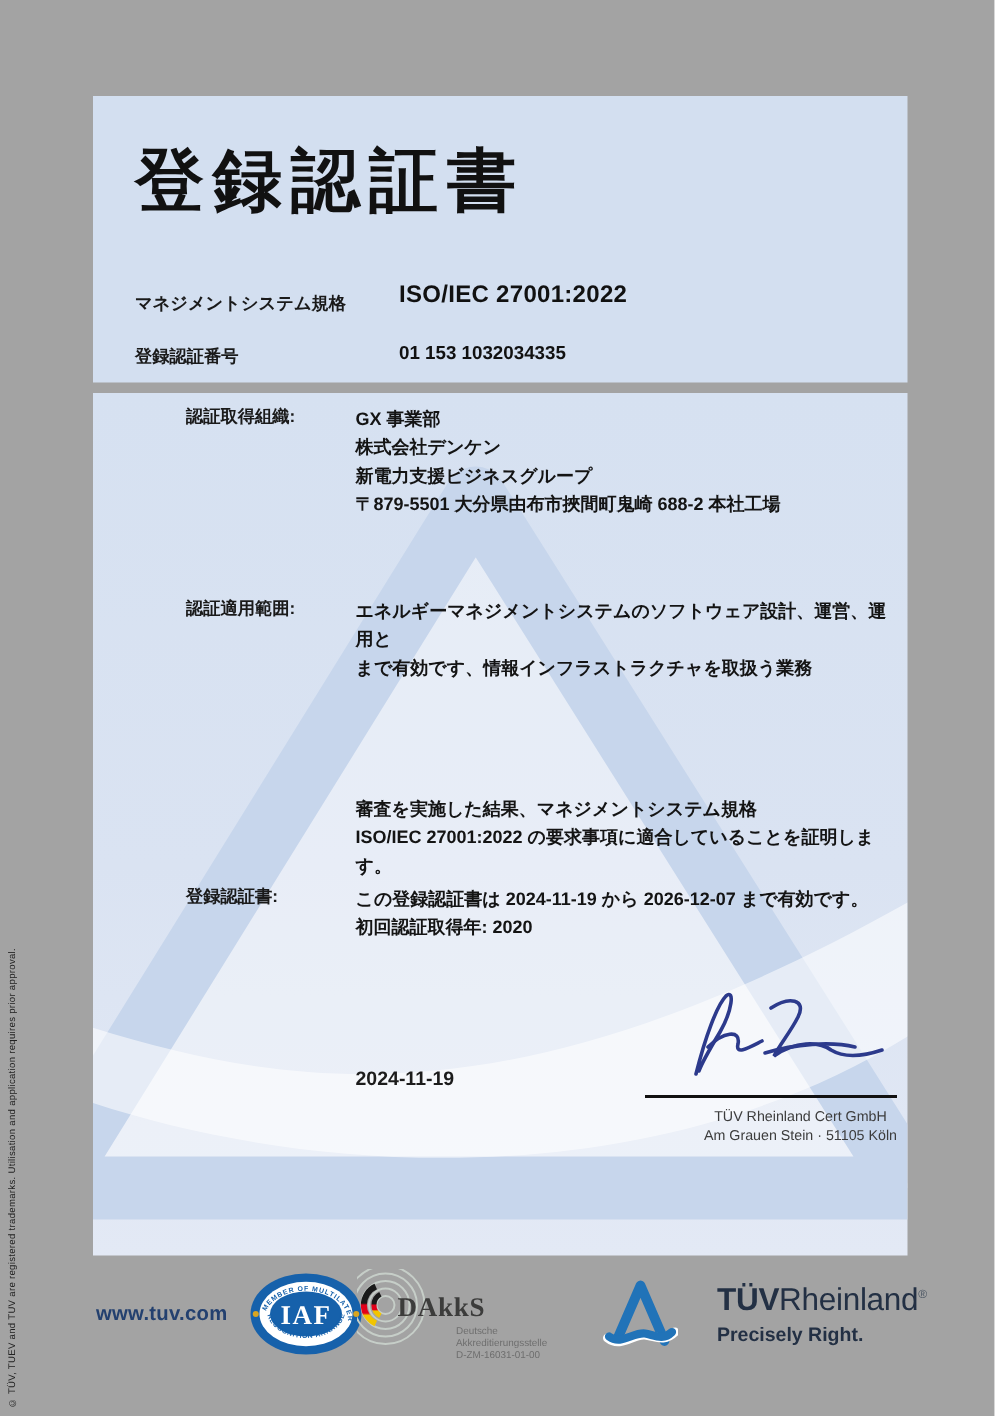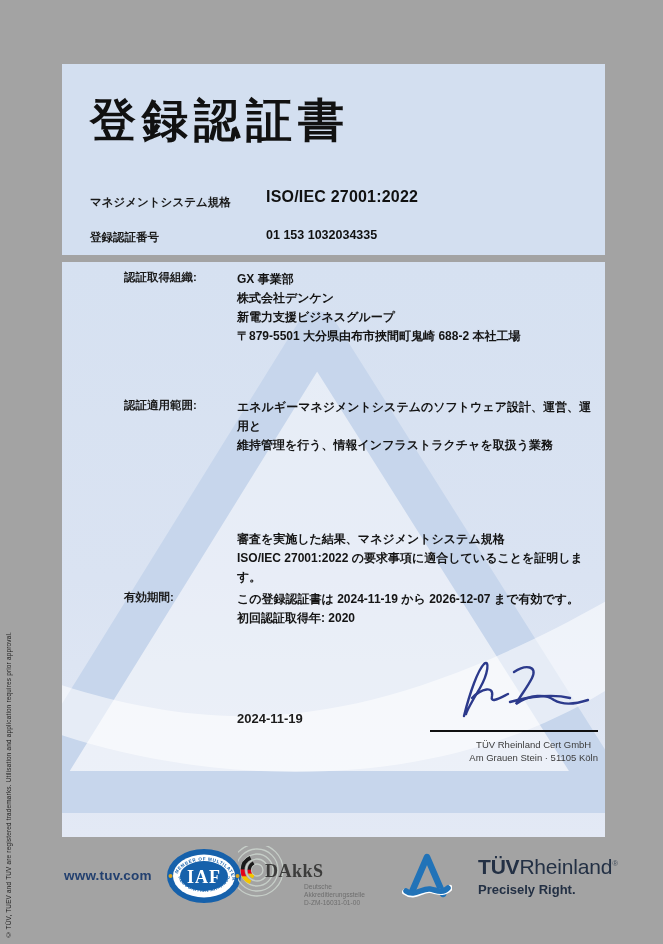--- a/index.html
+++ b/index.html
@@ -96,29 +96,29 @@
     <div class="sec-content holder-content">
       <div>GX 事業部</div>
       <div>株式会社デンケン</div>
       <div>新電力支援ビジネスグループ</div>
       <div>〒879-5501 大分県由布市挾間町鬼崎 688-2 本社工場</div>
     </div>
 
     <div class="sec-label scope-label">認証適用範囲:</div>
     <div class="sec-content scope-content">
       <div>エネルギーマネジメントシステムのソフトウェア設計、運営、運用と</div>
-      <div>維持管理を行う、情報インフラストラクチャを取扱う業務</div>
+      <div>まで有効です、情報インフラストラクチャを取扱う業務</div>
     </div>
 
     <div class="statement">
       <div>審査を実施した結果、マネジメントシステム規格</div>
       <div>ISO/IEC 27001:2022 の要求事項に適合していることを証明します。</div>
     </div>
 
-    <div class="sec-label validity-label">有効期間:</div>
+    <div class="sec-label validity-label">登録認証書:</div>
     <div class="sec-content validity-content">
       <div>この登録認証書は 2024-11-19 から 2026-12-07 まで有効です。</div>
       <div>初回認証取得年: 2020</div>
     </div>
 
     <div class="issue-date">2024-11-19</div>
 
     <svg class="signature-svg" viewBox="0 0 150 72" aria-hidden="true">
       <g fill="none" stroke="#2c3a8c" stroke-width="2.4" stroke-linecap="round">
         <path d="M 14 62 C 20 38 28 16 34 10 C 40 5 38 20 30 34 C 24 44 18 54 16 60"></path>

